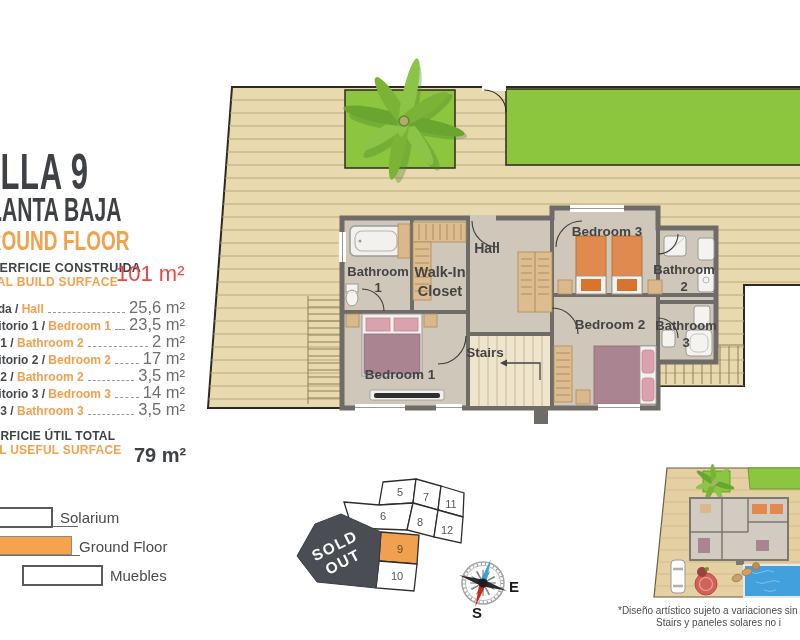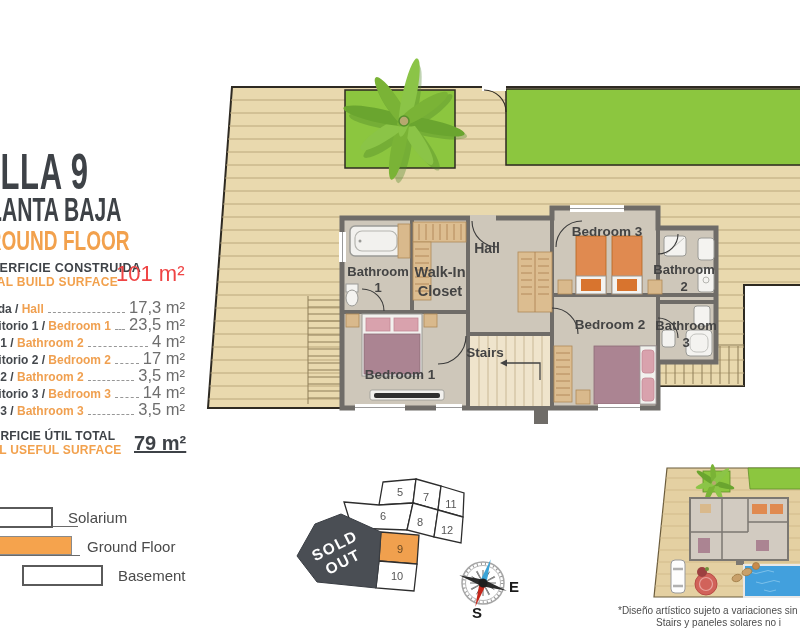--- a/index.html
+++ b/index.html
@@ -19,27 +19,27 @@
   .surface-value{left:116px;top:261px;font-size:22px;color:#ef4444;}
   .room-row{left:-33px;width:218px;display:flex;align-items:baseline;white-space:nowrap;}
   .r-es{font-size:12px;font-weight:bold;color:#44484d;}
   .r-sep{font-size:12px;font-weight:bold;color:#44484d;}
   .r-en{font-size:12px;font-weight:bold;color:#f0a050;}
   .leader{flex:1;border-bottom:1.5px dashed #979797;margin:0 4px 3px 4px;min-width:8px;}
   .r-val{font-size:16.5px;color:#6e6e6e;line-height:1;}
   .total-block{left:-33px;top:429px;line-height:14px;white-space:nowrap;}
   .total-block .l1{font-size:12px;font-weight:bold;color:#3e4247;letter-spacing:.2px;}
   .total-block .l2{font-size:12px;font-weight:bold;color:#f2a14d;letter-spacing:.2px;}
-  .total-value{left:134px;top:432px;font-size:20px;font-weight:bold;color:#3e4247;text-decoration:underline;}
+  .total-value{left:134px;top:444px;font-size:20px;font-weight:bold;color:#3e4247;}
   
   .lg-line{border-top:1.5px solid #6a6a6a;height:0;}
   .lg-bar{box-sizing:border-box;}
   .lg-bar.white{background:#fff;border:2px solid #5a5a5a;}
   .lg-bar.orange{background:#f5a34d;border:1.5px solid #8a8a8a;}
-  .lg-label{font-size:15px;color:#4a4a4a;white-space:nowrap;margin-left:8px;}
+  .lg-label{font-size:15px;color:#4a4a4a;white-space:nowrap;}
   
   .disc{font-size:10px;color:#4c4c4c;white-space:nowrap;}
   .svgl{font-family:"Liberation Sans",sans-serif;}
   svg{display:block;}
 </style>
 </head>
 <body>
 
 <div class="page">
 
@@ -322,35 +322,35 @@
     <div class="l1">SUPERFICIE CONSTRUIDA</div>
     <div class="l2">TOTAL BUILD SURFACE</div>
   </div>
   <div class="abs surface-value">101 m²</div>
 
   <div class="abs room-row" style="top:299px">
     <span class="r-es">Entrada</span>
       <span class="r-sep">&nbsp;/&nbsp;</span>
       <span class="r-en">Hall</span>
       <span class="leader"></span>
-      <span class="r-val">17,3 m²</span>
+      <span class="r-val">25,6 m²</span>
   </div>
   <div class="abs room-row" style="top:316px">
     <span class="r-es">Dormitorio 1</span>
       <span class="r-sep">&nbsp;/&nbsp;</span>
       <span class="r-en">Bedroom 1</span>
       <span class="leader"></span>
       <span class="r-val">23,5 m²</span>
   </div>
   <div class="abs room-row" style="top:333px">
     <span class="r-es">Baño 1</span>
       <span class="r-sep">&nbsp;/&nbsp;</span>
       <span class="r-en">Bathroom 2</span>
       <span class="leader"></span>
-      <span class="r-val">4 m²</span>
+      <span class="r-val">2 m²</span>
   </div>
   <div class="abs room-row" style="top:350px">
     <span class="r-es">Dormitorio 2</span>
       <span class="r-sep">&nbsp;/&nbsp;</span>
       <span class="r-en">Bedroom 2</span>
       <span class="leader"></span>
       <span class="r-val">17 m²</span>
   </div>
   <div class="abs room-row" style="top:367px">
     <span class="r-es">Baño 2</span>
@@ -380,18 +380,18 @@
   </div>
   <div class="abs total-value">79 m²</div>
 
   <div class="abs lg-line" style="left:-20px;top:526px;width:98px"></div>
   <div class="abs lg-line" style="left:-20px;top:555px;width:100px"></div>
   <div class="abs lg-bar white" style="left:-20px;top:507px;width:73px;height:21px"></div>
   <div class="abs lg-bar orange" style="left:-20px;top:536px;width:92px;height:19px"></div>
   <div class="abs lg-bar white" style="left:22px;top:565px;width:81px;height:21px"></div>
   <div class="abs lg-label" style="left:60px;top:509px">Solarium</div>
   <div class="abs lg-label" style="left:79px;top:538px">Ground Floor</div>
-  <div class="abs lg-label" style="left:110px;top:567px">Basement</div>
+  <div class="abs lg-label" style="left:110px;top:567px">Muebles</div>
 
   <div class="abs disc" style="left:618px;top:605px">*Diseño artístico sujeto a variaciones sin valor con</div>
   <div class="abs disc" style="left:656px;top:617px">Stairs y paneles solares no i</div>
 
 </div>
 
 </body></html>

